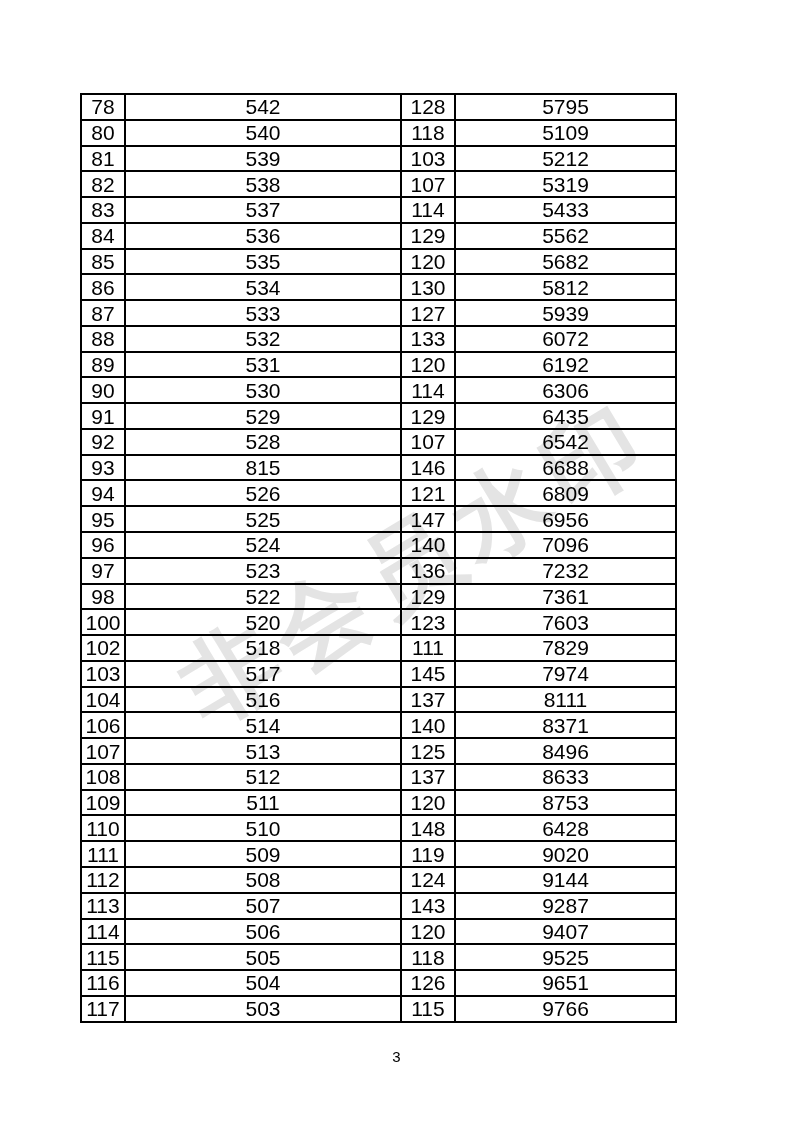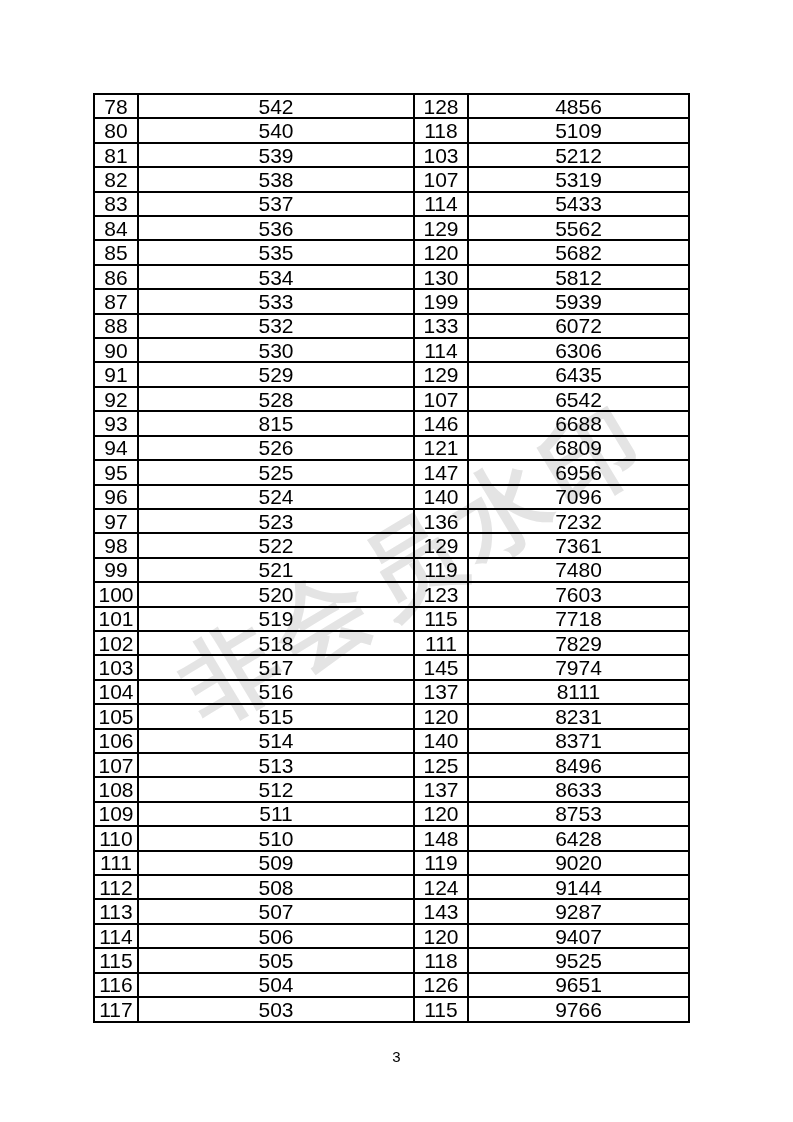--- a/index.html
+++ b/index.html
@@ -27,21 +27,21 @@
     letter-spacing: 10px;
     white-space: nowrap;
     color: #e4e4e4;
     z-index: 0;
     user-select: none;
     pointer-events: none;
     font-family: "Liberation Sans", sans-serif;
   }
   table.score-table {
     position: absolute;
-    left: 93px;
+    left: 80px;
     top: 93px;
     width: 595px;
     height: 930px;
     border-collapse: collapse;
     table-layout: fixed;
     z-index: 1;
     background: transparent;
   }
   table.score-table td {
     border: 2px solid #000000;
@@ -75,21 +75,21 @@
       <col style="width:44px">
       <col style="width:276px">
       <col style="width:54px">
       <col style="width:221px">
     </colgroup>
     <tbody>
         <tr>
           <td>78</td>
           <td>542</td>
           <td>128</td>
-          <td>4856</td>
+          <td>5795</td>
         </tr>
         <tr>
           <td>80</td>
           <td>540</td>
           <td>118</td>
           <td>5109</td>
         </tr>
         <tr>
           <td>81</td>
           <td>539</td>
@@ -122,30 +122,36 @@
         </tr>
         <tr>
           <td>86</td>
           <td>534</td>
           <td>130</td>
           <td>5812</td>
         </tr>
         <tr>
           <td>87</td>
           <td>533</td>
-          <td>199</td>
+          <td>127</td>
           <td>5939</td>
         </tr>
         <tr>
           <td>88</td>
           <td>532</td>
           <td>133</td>
           <td>6072</td>
         </tr>
         <tr>
+          <td>89</td>
+          <td>531</td>
+          <td>120</td>
+          <td>6192</td>
+        </tr>
+        <tr>
           <td>90</td>
           <td>530</td>
           <td>114</td>
           <td>6306</td>
         </tr>
         <tr>
           <td>91</td>
           <td>529</td>
           <td>129</td>
           <td>6435</td>
@@ -186,62 +192,44 @@
           <td>136</td>
           <td>7232</td>
         </tr>
         <tr>
           <td>98</td>
           <td>522</td>
           <td>129</td>
           <td>7361</td>
         </tr>
         <tr>
-          <td>99</td>
-          <td>521</td>
-          <td>119</td>
-          <td>7480</td>
-        </tr>
-        <tr>
           <td>100</td>
           <td>520</td>
           <td>123</td>
           <td>7603</td>
         </tr>
         <tr>
-          <td>101</td>
-          <td>519</td>
-          <td>115</td>
-          <td>7718</td>
-        </tr>
-        <tr>
           <td>102</td>
           <td>518</td>
           <td>111</td>
           <td>7829</td>
         </tr>
         <tr>
           <td>103</td>
           <td>517</td>
           <td>145</td>
           <td>7974</td>
         </tr>
         <tr>
           <td>104</td>
           <td>516</td>
           <td>137</td>
           <td>8111</td>
         </tr>
         <tr>
-          <td>105</td>
-          <td>515</td>
-          <td>120</td>
-          <td>8231</td>
-        </tr>
-        <tr>
           <td>106</td>
           <td>514</td>
           <td>140</td>
           <td>8371</td>
         </tr>
         <tr>
           <td>107</td>
           <td>513</td>
           <td>125</td>
           <td>8496</td>

